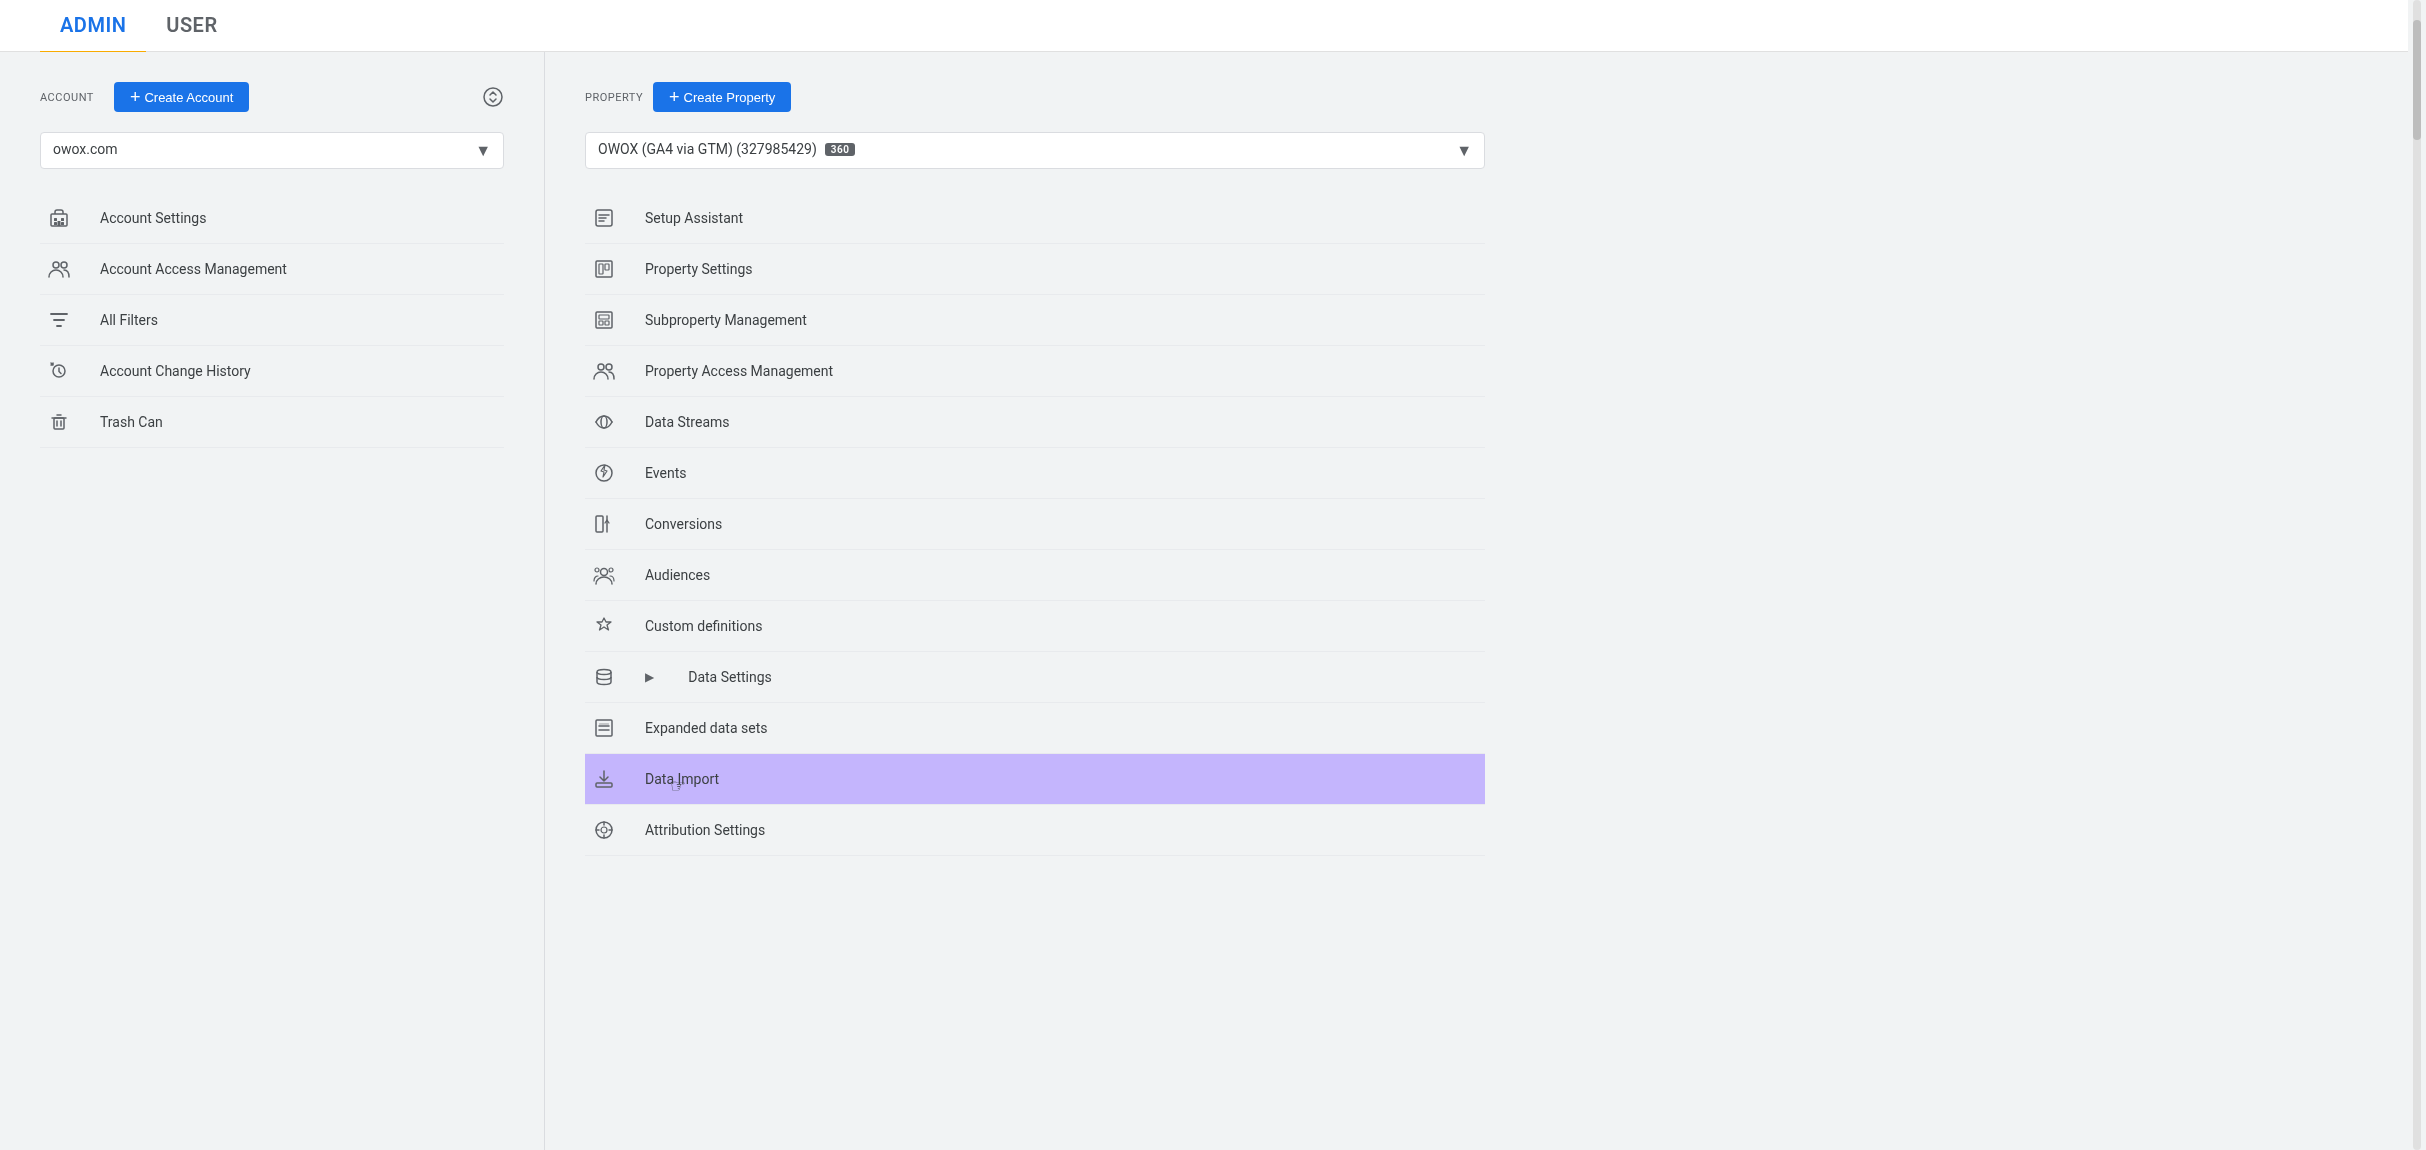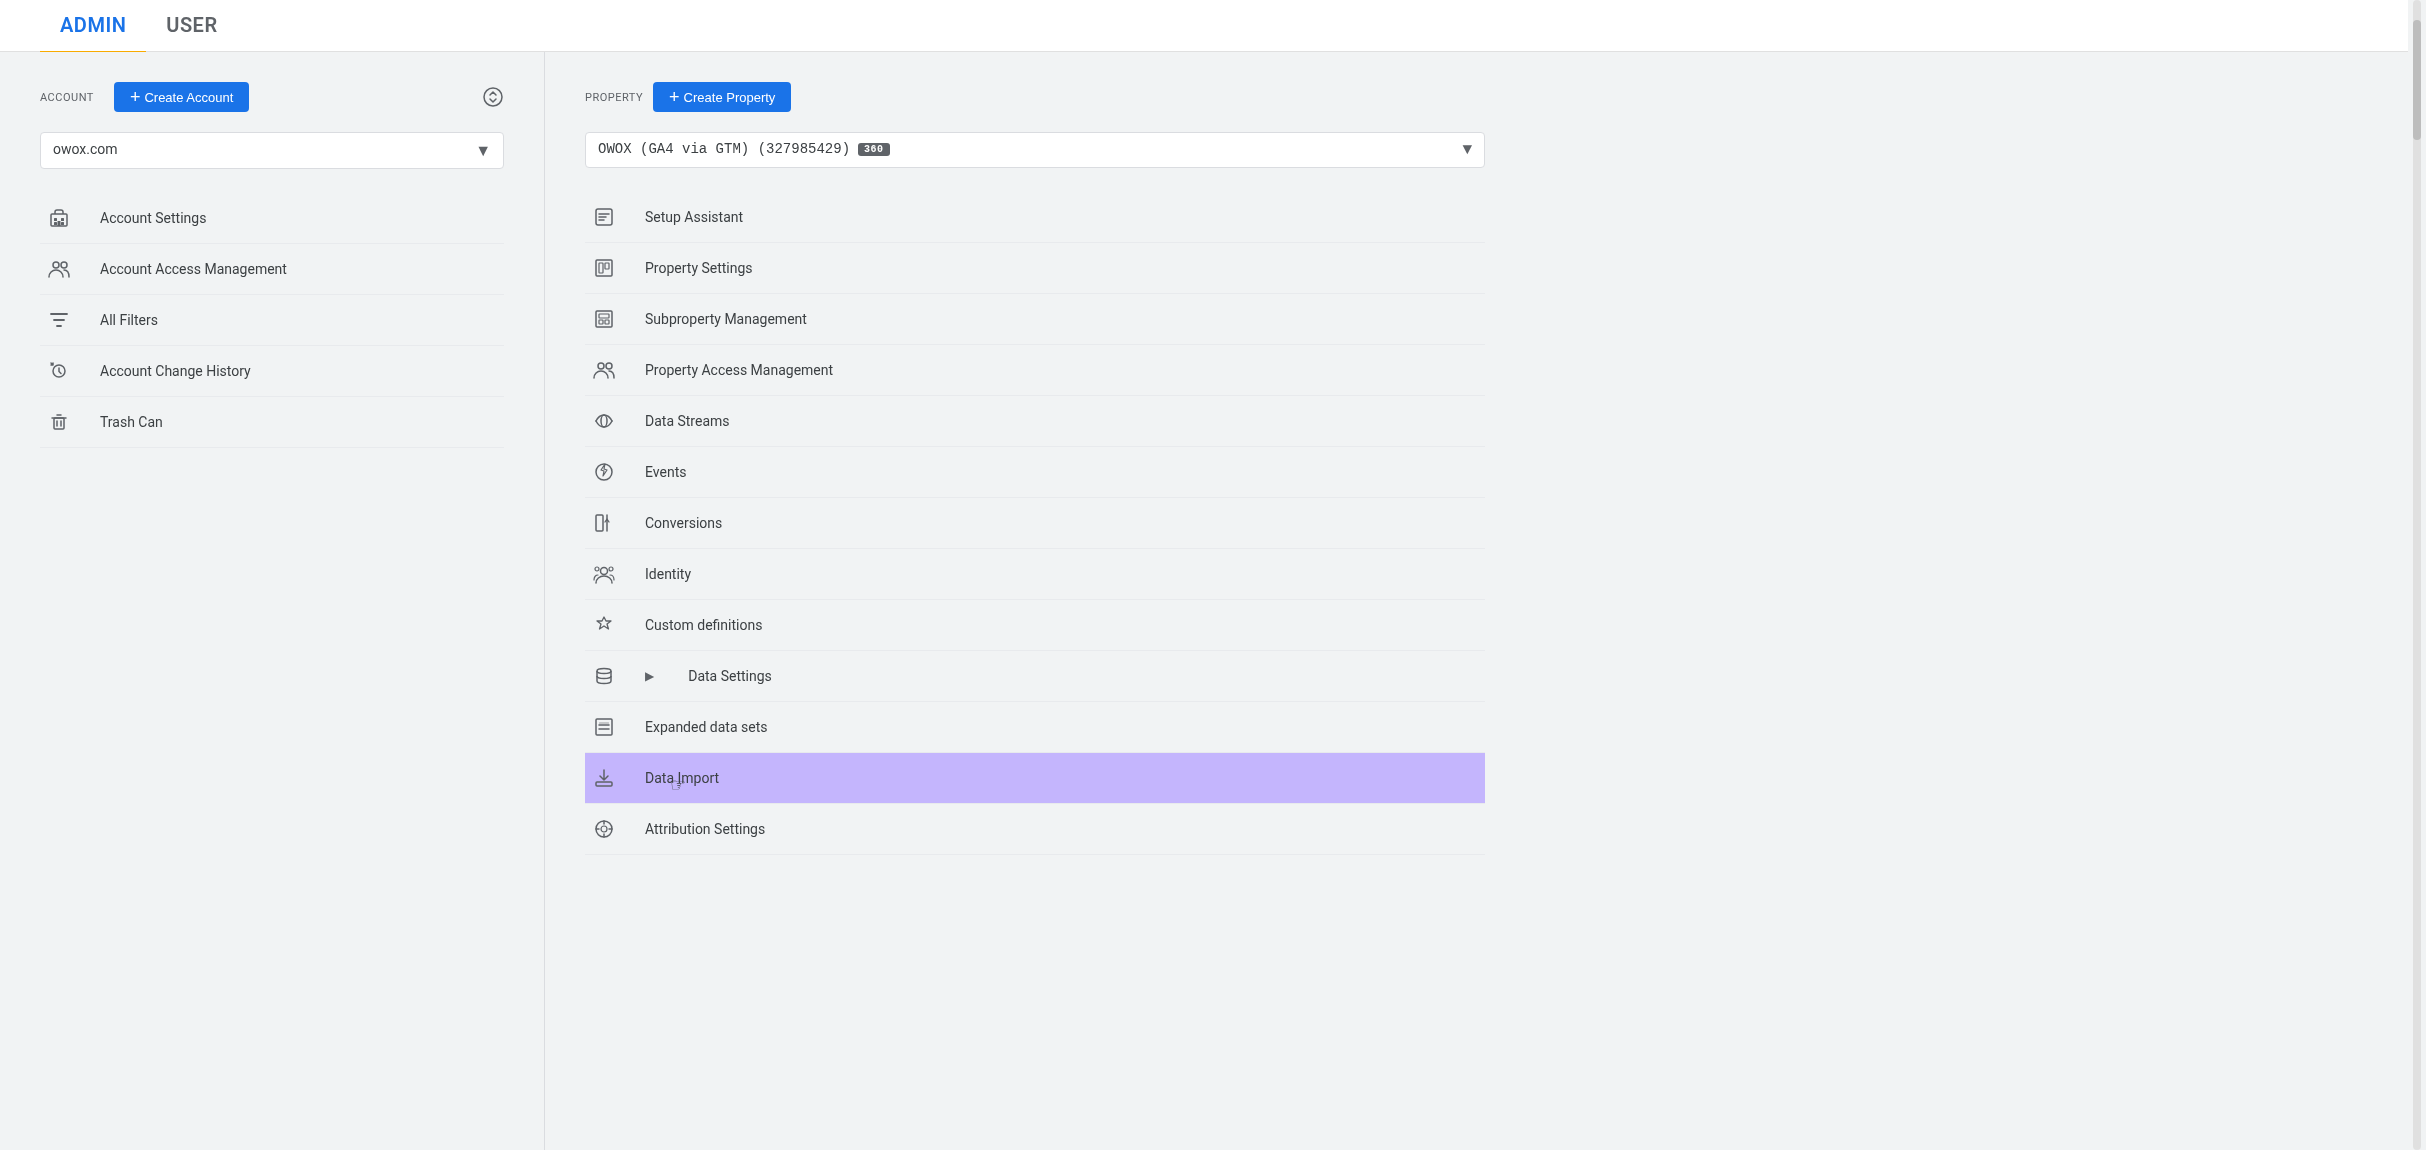--- a/index.html
+++ b/index.html
@@ -303,21 +303,21 @@
   <div class="right-panel" style="padding-right: 60px;">
 
     <div class="section-header">
       <span class="section-label">Property</span>
       <button class="create-btn">
         <span class="plus">+</span>
         <span>Create Property</span>
       </button>
     </div>
 
-    <div class="dropdown-select" style="max-width: 900px; font-family: Liberation Mono, monospace;">
+    <div class="dropdown-select" style="max-width: 900px;">
       <span style="display:flex;align-items:center;">
         <span>OWOX (GA4 via GTM) (327985429)</span>
         <span class="property-badge">360</span>
       </span>
       <span class="dropdown-arrow">▼</span>
     </div>
 
     <div style="max-width: 900px;">
 
       <div class="menu-item">
@@ -401,21 +401,21 @@
         <span class="item-icon">
           <svg width="22" height="20" viewBox="0 0 22 20" fill="none">
             <circle cx="11" cy="7" r="3.5" stroke="#5f6368" stroke-width="1.5" fill="none"></circle>
             <path d="M3 19c0-4 3.582-7 8-7s8 3 8 7" stroke="#5f6368" stroke-width="1.5" fill="none" stroke-linecap="round"></path>
             <circle cx="18" cy="5" r="2" stroke="#5f6368" stroke-width="1.2" fill="none"></circle>
             <path d="M17 11c1.5 0 4 1 4 5" stroke="#5f6368" stroke-width="1.2" fill="none" stroke-linecap="round"></path>
             <circle cx="4" cy="5" r="2" stroke="#5f6368" stroke-width="1.2" fill="none"></circle>
             <path d="M5 11c-1.5 0-4 1-4 5" stroke="#5f6368" stroke-width="1.2" fill="none" stroke-linecap="round"></path>
           </svg>
         </span>
-        <span class="item-label">Identity</span>
+        <span class="item-label">Audiences</span>
       </div>
 
       <div class="menu-item">
         <span class="item-icon">
           <svg width="20" height="20" viewBox="0 0 20 20" fill="none">
             <path d="M10 2l2 4h5l-4 3 1.5 5L10 11l-4.5 3L7 9 3 6h5z" stroke="#5f6368" stroke-width="1.3" fill="none" stroke-linejoin="round"></path>
           </svg>
         </span>
         <span class="item-label">Custom definitions</span>
       </div>

